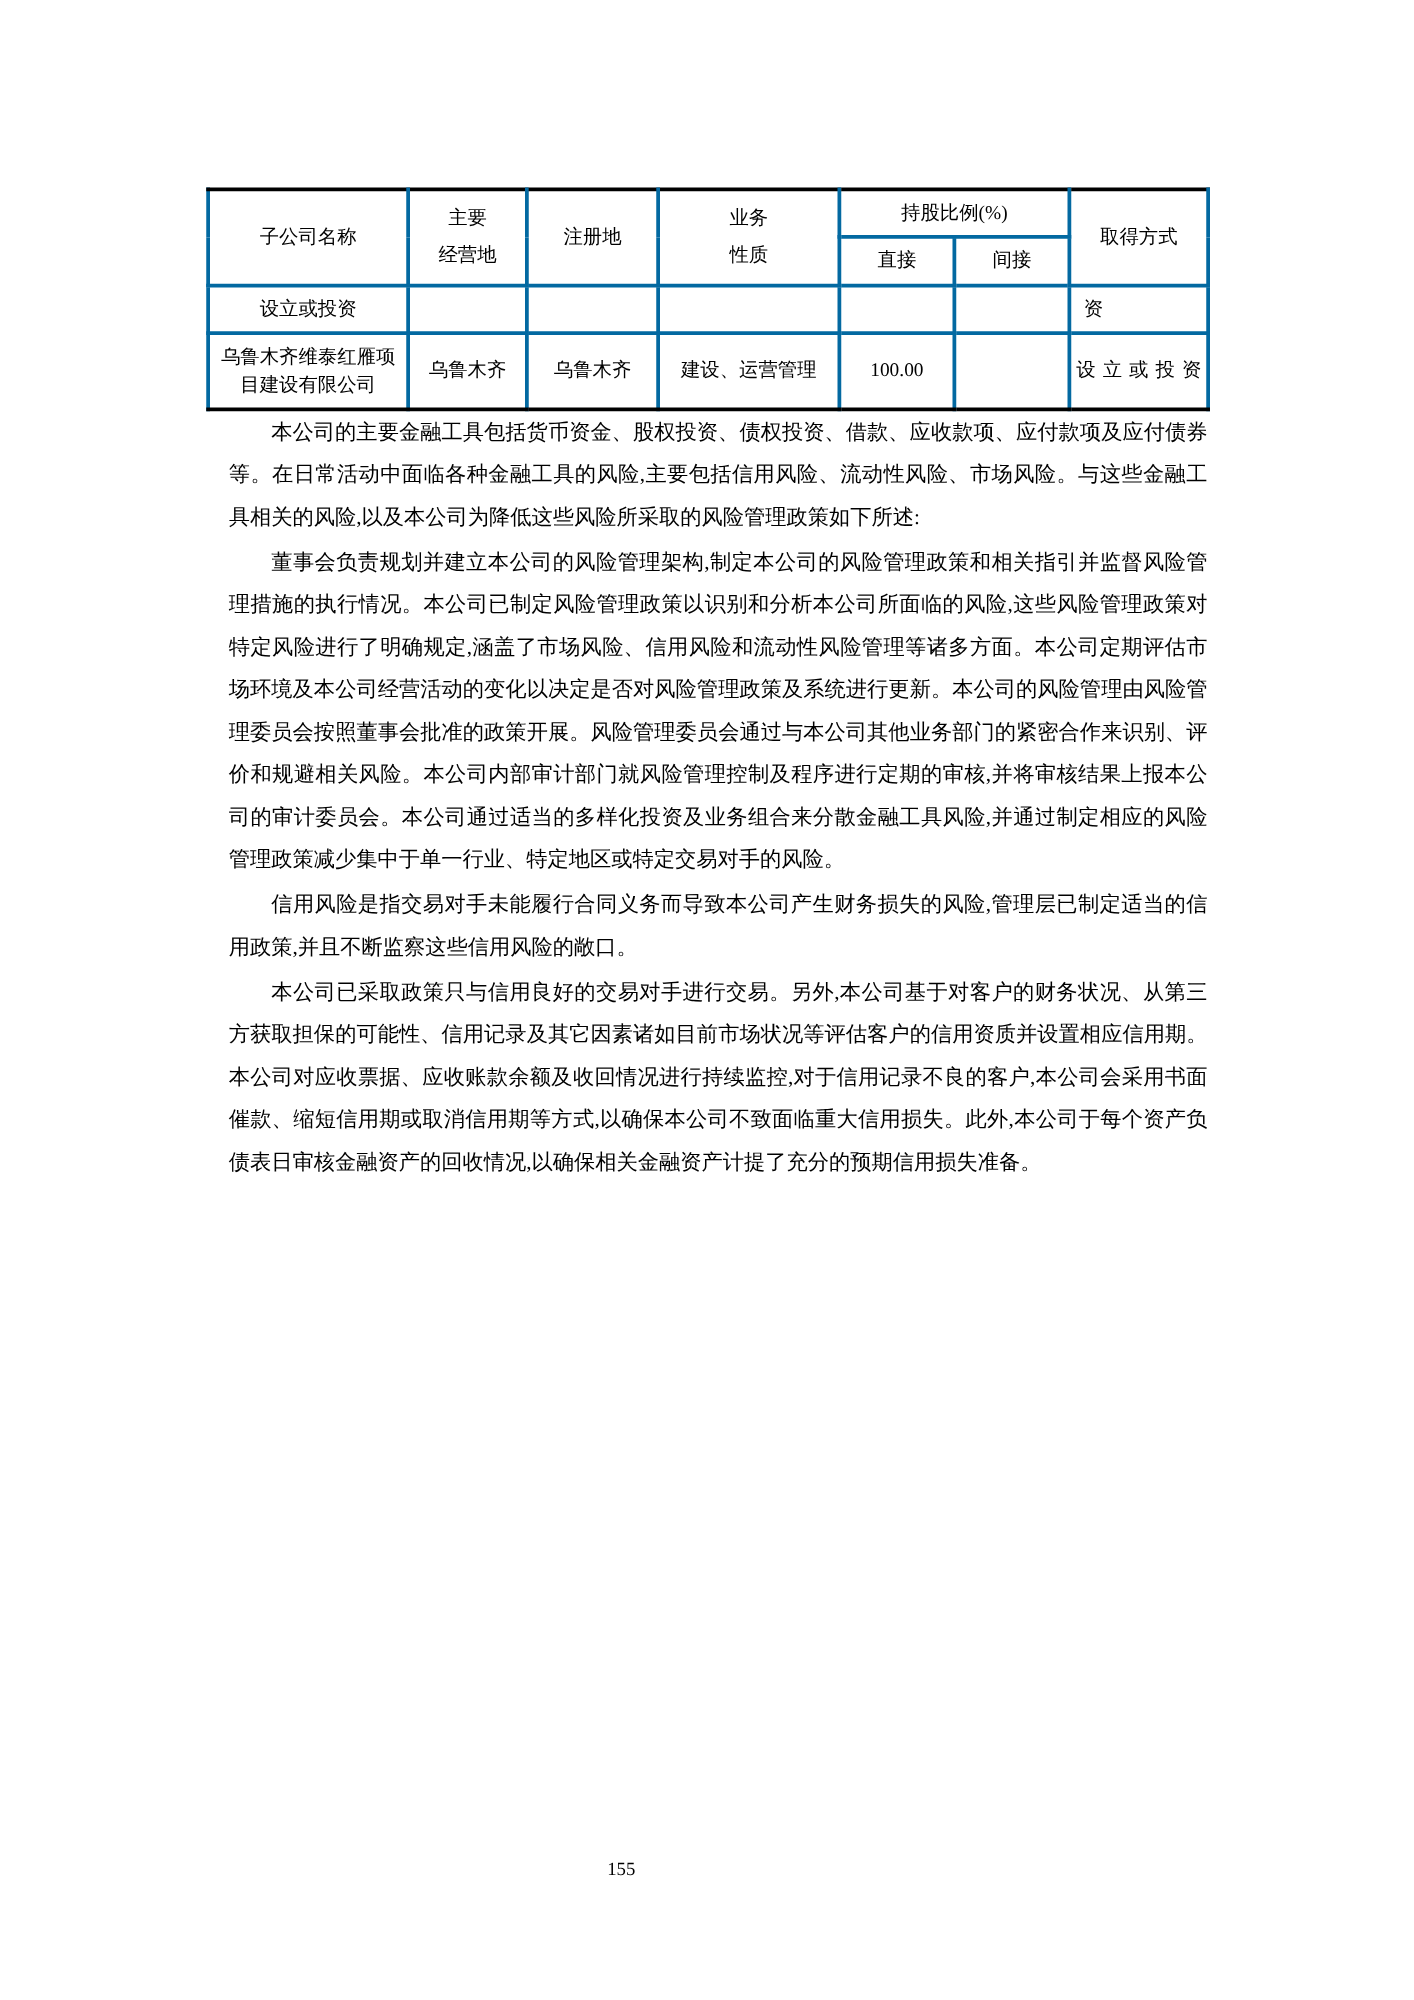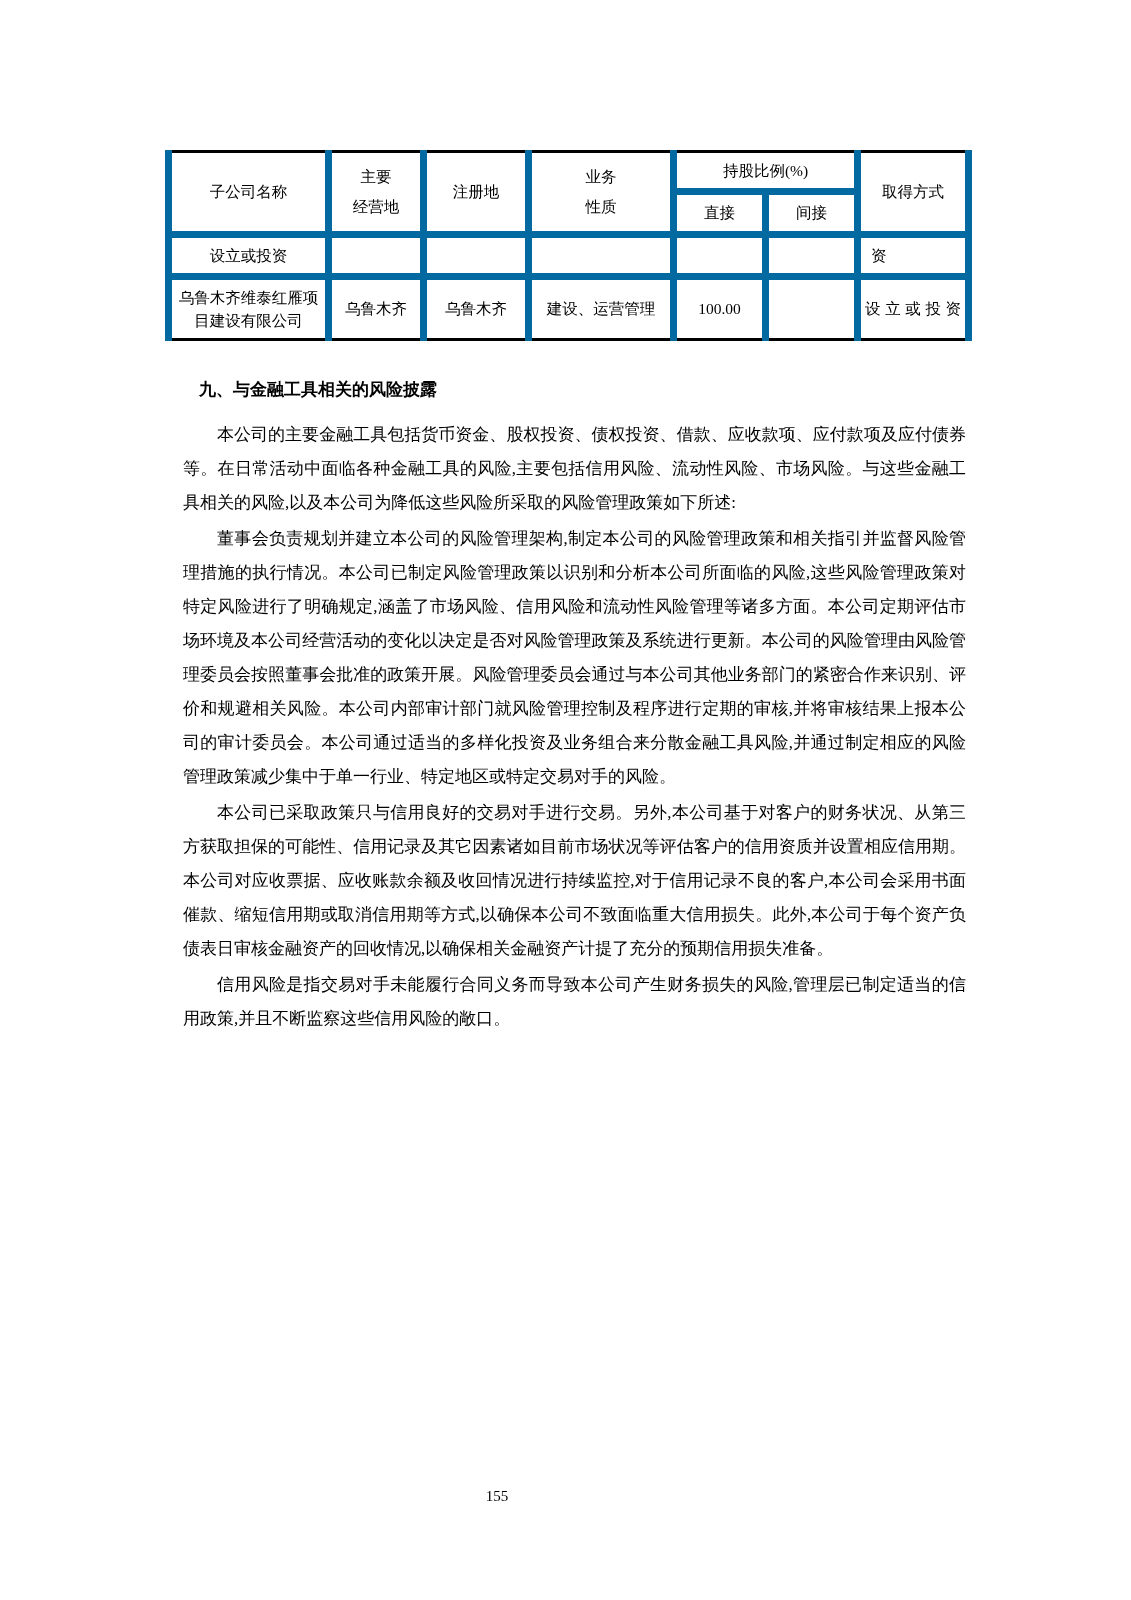--- a/index.html
+++ b/index.html
@@ -24,21 +24,21 @@
   }
 
   
   table.subs {
     width: 800px;
     border-collapse: collapse;
     font-size: 15.5px;
     table-layout: fixed;
   }
   table.subs th, table.subs td {
-    border: 7px solid #0369a1;
+    border: 3px solid #0369a1;
     text-align: center;
     vertical-align: middle;
     padding: 6px 4px;
     font-weight: normal;
     line-height: 1.5;
   }
   table.subs .thick-top td, table.subs .thick-top th {
     border-top: 3px solid #000;
   }
   table.subs tr.last td {
@@ -148,26 +148,25 @@
         <td>乌鲁木齐</td>
         <td>乌鲁木齐</td>
         <td>建设、运营管理</td>
         <td>100.00</td>
         <td></td>
         <td class="justify-cell">设立或投资</td>
       </tr>
     </tbody>
   </table>
 
-  <h2 class="section">九、与金融工具相关的风险披露</h2>
 
   <p class="para">本公司的主要金融工具包括货币资金、股权投资、债权投资、借款、应收款项、应付款项及应付债券等。在日常活动中面临各种金融工具的风险,主要包括信用风险、流动性风险、市场风险。与这些金融工具相关的风险,以及本公司为降低这些风险所采取的风险管理政策如下所述:</p>
 
   <p class="para">董事会负责规划并建立本公司的风险管理架构,制定本公司的风险管理政策和相关指引并监督风险管理措施的执行情况。本公司已制定风险管理政策以识别和分析本公司所面临的风险,这些风险管理政策对特定风险进行了明确规定,涵盖了市场风险、信用风险和流动性风险管理等诸多方面。本公司定期评估市场环境及本公司经营活动的变化以决定是否对风险管理政策及系统进行更新。本公司的风险管理由风险管理委员会按照董事会批准的政策开展。风险管理委员会通过与本公司其他业务部门的紧密合作来识别、评价和规避相关风险。本公司内部审计部门就风险管理控制及程序进行定期的审核,并将审核结果上报本公司的审计委员会。本公司通过适当的多样化投资及业务组合来分散金融工具风险,并通过制定相应的风险管理政策减少集中于单一行业、特定地区或特定交易对手的风险。</p>
 
 
+  <p class="para">信用风险是指交易对手未能履行合同义务而导致本公司产生财务损失的风险,管理层已制定适当的信用政策,并且不断监察这些信用风险的敞口。</p>
+
   <p class="para">本公司已采取政策只与信用良好的交易对手进行交易。另外,本公司基于对客户的财务状况、从第三方获取担保的可能性、信用记录及其它因素诸如目前市场状况等评估客户的信用资质并设置相应信用期。本公司对应收票据、应收账款余额及收回情况进行持续监控,对于信用记录不良的客户,本公司会采用书面催款、缩短信用期或取消信用期等方式,以确保本公司不致面临重大信用损失。此外,本公司于每个资产负债表日审核金融资产的回收情况,以确保相关金融资产计提了充分的预期信用损失准备。</p>
-
-  <p class="para">信用风险是指交易对手未能履行合同义务而导致本公司产生财务损失的风险,管理层已制定适当的信用政策,并且不断监察这些信用风险的敞口。</p>
 
 
   <div class="pageno">155</div>
 </div>
 
 </body></html>

